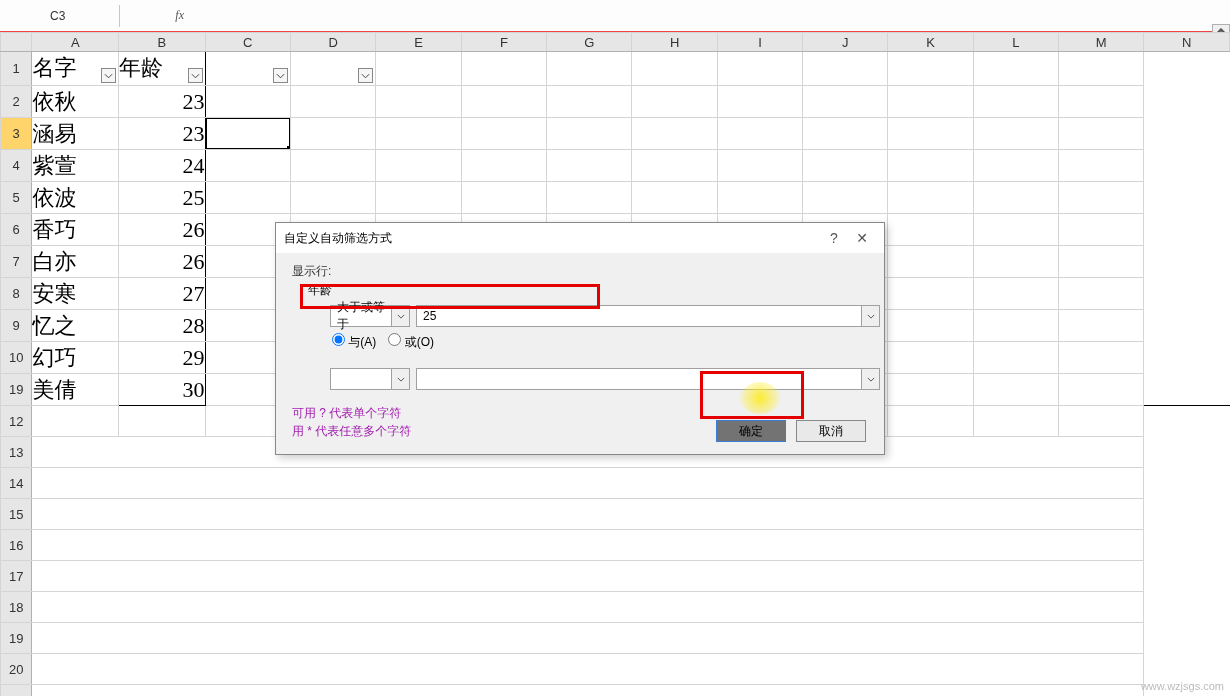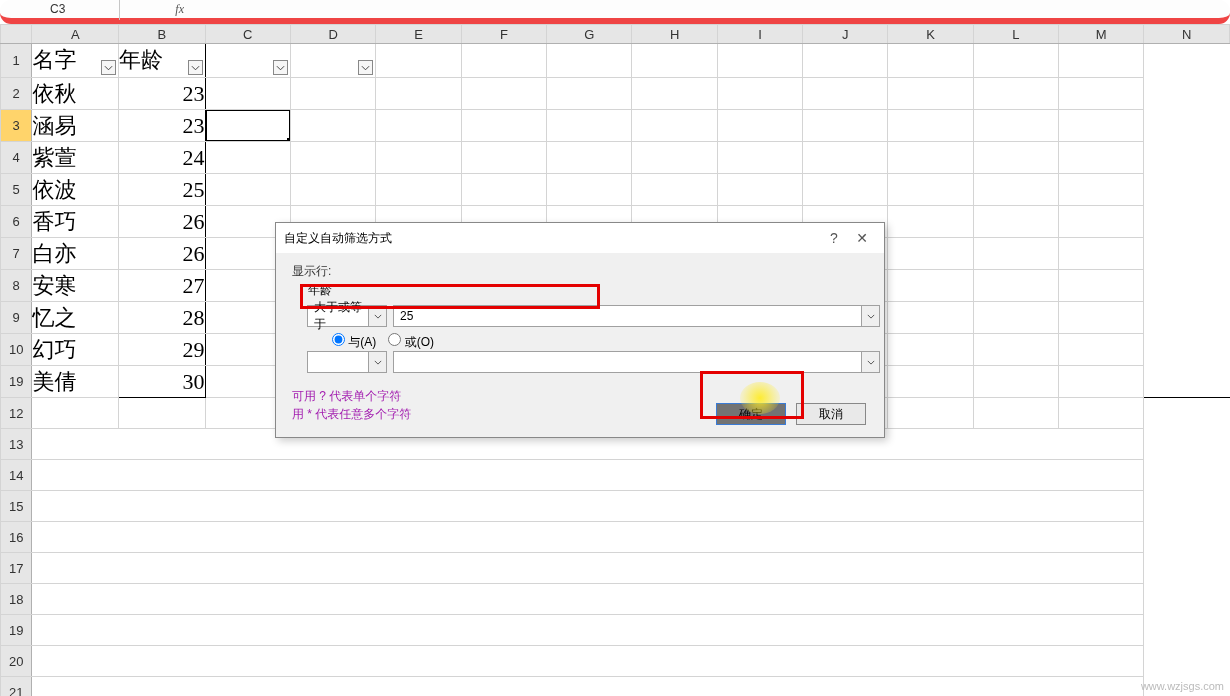--- a/index.html
+++ b/index.html
@@ -1,17 +1,17 @@
 <!DOCTYPE html>
 <html><head>
 <meta charset="utf-8">
 <style>
   * { box-sizing: border-box; margin: 0; padding: 0; font-family: "Microsoft YaHei", SimSun, Arial, sans-serif; }
   body { background: #fff; width:1230px; height:696px; overflow:hidden; position:relative; font-size:12px; color:#000; }
-  .formula-bar { height:24px; display:flex; align-items:center; border-bottom:6px solid #ef4444; background:#fdfdfd;border-radius:11px;}
+  .formula-bar { height:32px; display:flex; align-items:center; border-bottom:1px solid #ef4444; background:#fdfdfd;}
   .name-box { width:120px; height:22px; border-right:1px solid #c6c6c6; display:flex; align-items:center; padding-left:50px; font-size:12px; color:#333;}
   .fx-label { width:70px; display:flex; align-items:center; justify-content:flex-end; padding-right:6px; color:#555; font-style:italic; font-family: "Cambria Math", serif;}
   .fx-input { flex:1; height:20px; border:none; background:transparent; outline:none;}
   .grid-wrap { position:relative; }
   table.grid { border-collapse:collapse; table-layout:fixed; }
   table.grid th, table.grid td { border:1px solid #d4d4d4; overflow:hidden; white-space:nowrap; }
   table.grid thead th { background:#e6e6e6; font-weight:normal; font-size:13px; height:19px; color:#333; text-align:center; border-bottom:1px solid #b0b0b0;}
   table.grid tbody th { background:#e6e6e6; font-weight:normal; font-size:13px; width:32px; text-align:center; color:#333; border-right:1px solid #b0b0b0;}
   table.grid tbody td { background:#fff; height:31px; }
   .corner { background:#e6e6e6; width:32px; }
@@ -27,25 +27,25 @@
   .empty-row td { height:22px; }
 
   
   .dialog { position:absolute; left:275px; top:222px; width:610px; background:#f0f0f0; border:1px solid #888; box-shadow:3px 3px 8px rgba(0,0,0,0.2);}
   .dialog .titlebar { height:30px; display:flex; align-items:center; padding:0 8px; font-size:12px; background:#fff;}
   .dialog .titlebar .title { flex:1; }
   .dialog .titlebar .tbtn { width:28px; height:22px; display:flex; align-items:center; justify-content:center; color:#555; font-size:14px; }
   .dialog .body { padding:10px 4px 14px 16px; }
   .dialog .lbl { font-size:12px; color:#333; margin-bottom:2px;}
   .dialog .sub { margin-left:16px; font-size:12px; margin-bottom:6px;}
-  .row-controls { display:flex; align-items:center; gap:6px; margin-bottom:6px; margin-left:15px;}
+  .row-controls { display:flex; align-items:center; gap:6px; margin-bottom:6px; margin-left:38px;}
   .combo { position:relative; height:22px; border:1px solid #a0a0a0; background:#fff; display:flex; align-items:center; padding:0 20px 0 6px;}
   .combo .arrow { position:absolute; right:0; top:0; bottom:0; width:18px; border-left:1px solid #a0a0a0; background:#efefef; display:flex; align-items:center; justify-content:center;}
   .combo .arrow svg { width:8px; height:5px;}
-  .radios { margin-left:40px; display:flex; gap:12px; align-items:center; margin-bottom:0; font-size:12px;}
+  .radios { margin-left:40px; display:flex; gap:12px; align-items:center; margin-bottom:17px; font-size:12px;}
   .help { font-size:12px; color:#a21caf; margin-top:14px; line-height:18px;}
   .buttons { position:absolute; right:18px; bottom:12px; display:flex; gap:10px;}
   .btn { width:70px; height:22px; border:1px solid #888; background:#e9e9e9; font-size:12px; display:flex; align-items:center; justify-content:center;}
   .btn.primary { border:1px solid #3a7bd5; background:#737373; }
   .red-frame-dropdown { position:absolute; left:300px; top:284px; width:300px; height:25px; border:3px solid #e40000; pointer-events:none;}
   .red-frame-ok { position:absolute; left:700px; top:371px; width:104px; height:48px; border:3px solid #e40000; pointer-events:none;}
   .cursor-spot { position:absolute; left:740px; top:382px; width:40px; height:32px; border-radius:50%; background: radial-gradient(circle, rgba(255,235,30,0.9) 0%, rgba(255,235,30,0.2) 70%, transparent 100%); pointer-events:none;}
   .watermark { position:absolute; right:6px; bottom:4px; font-size:11px; color:#bbb; font-family: Arial;}
   .scroll-btn { position:absolute; right:0; top:24px; width:18px; height:18px; border:1px solid #b0b0b0; background:#efefef; display:flex; align-items:center; justify-content:center;}
   .divider-col { border-right:1px solid #000 !important; }

